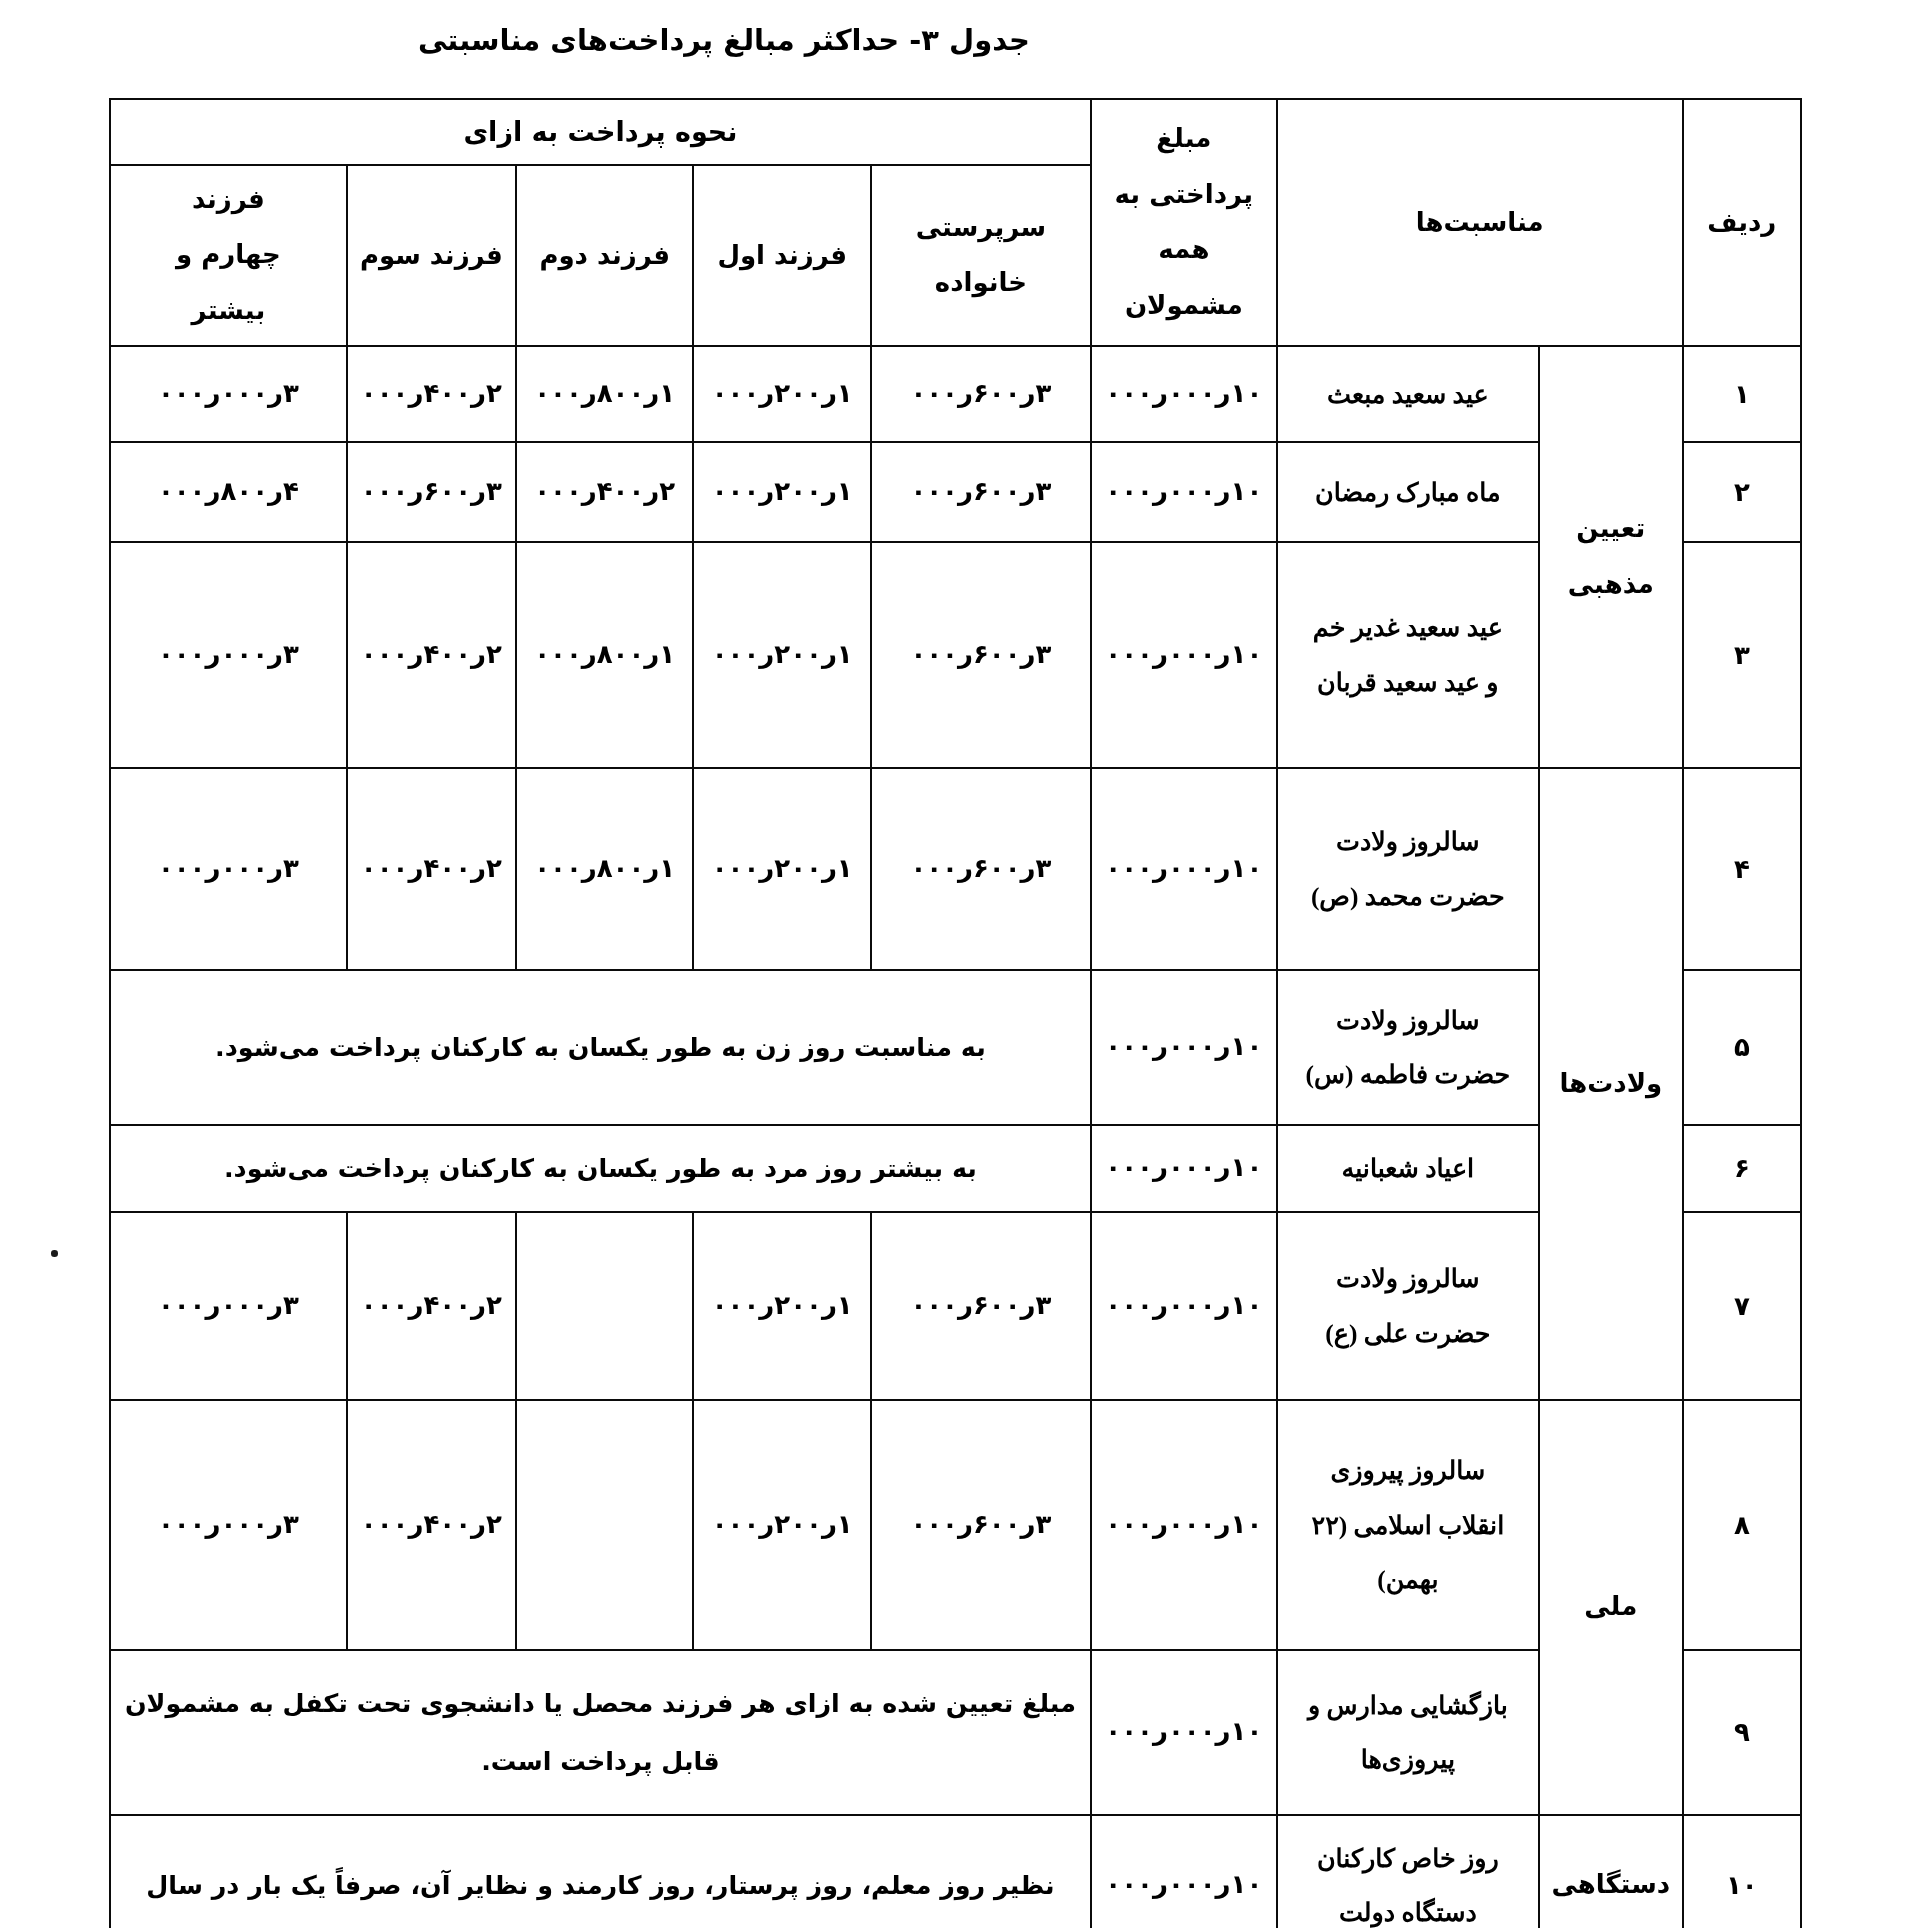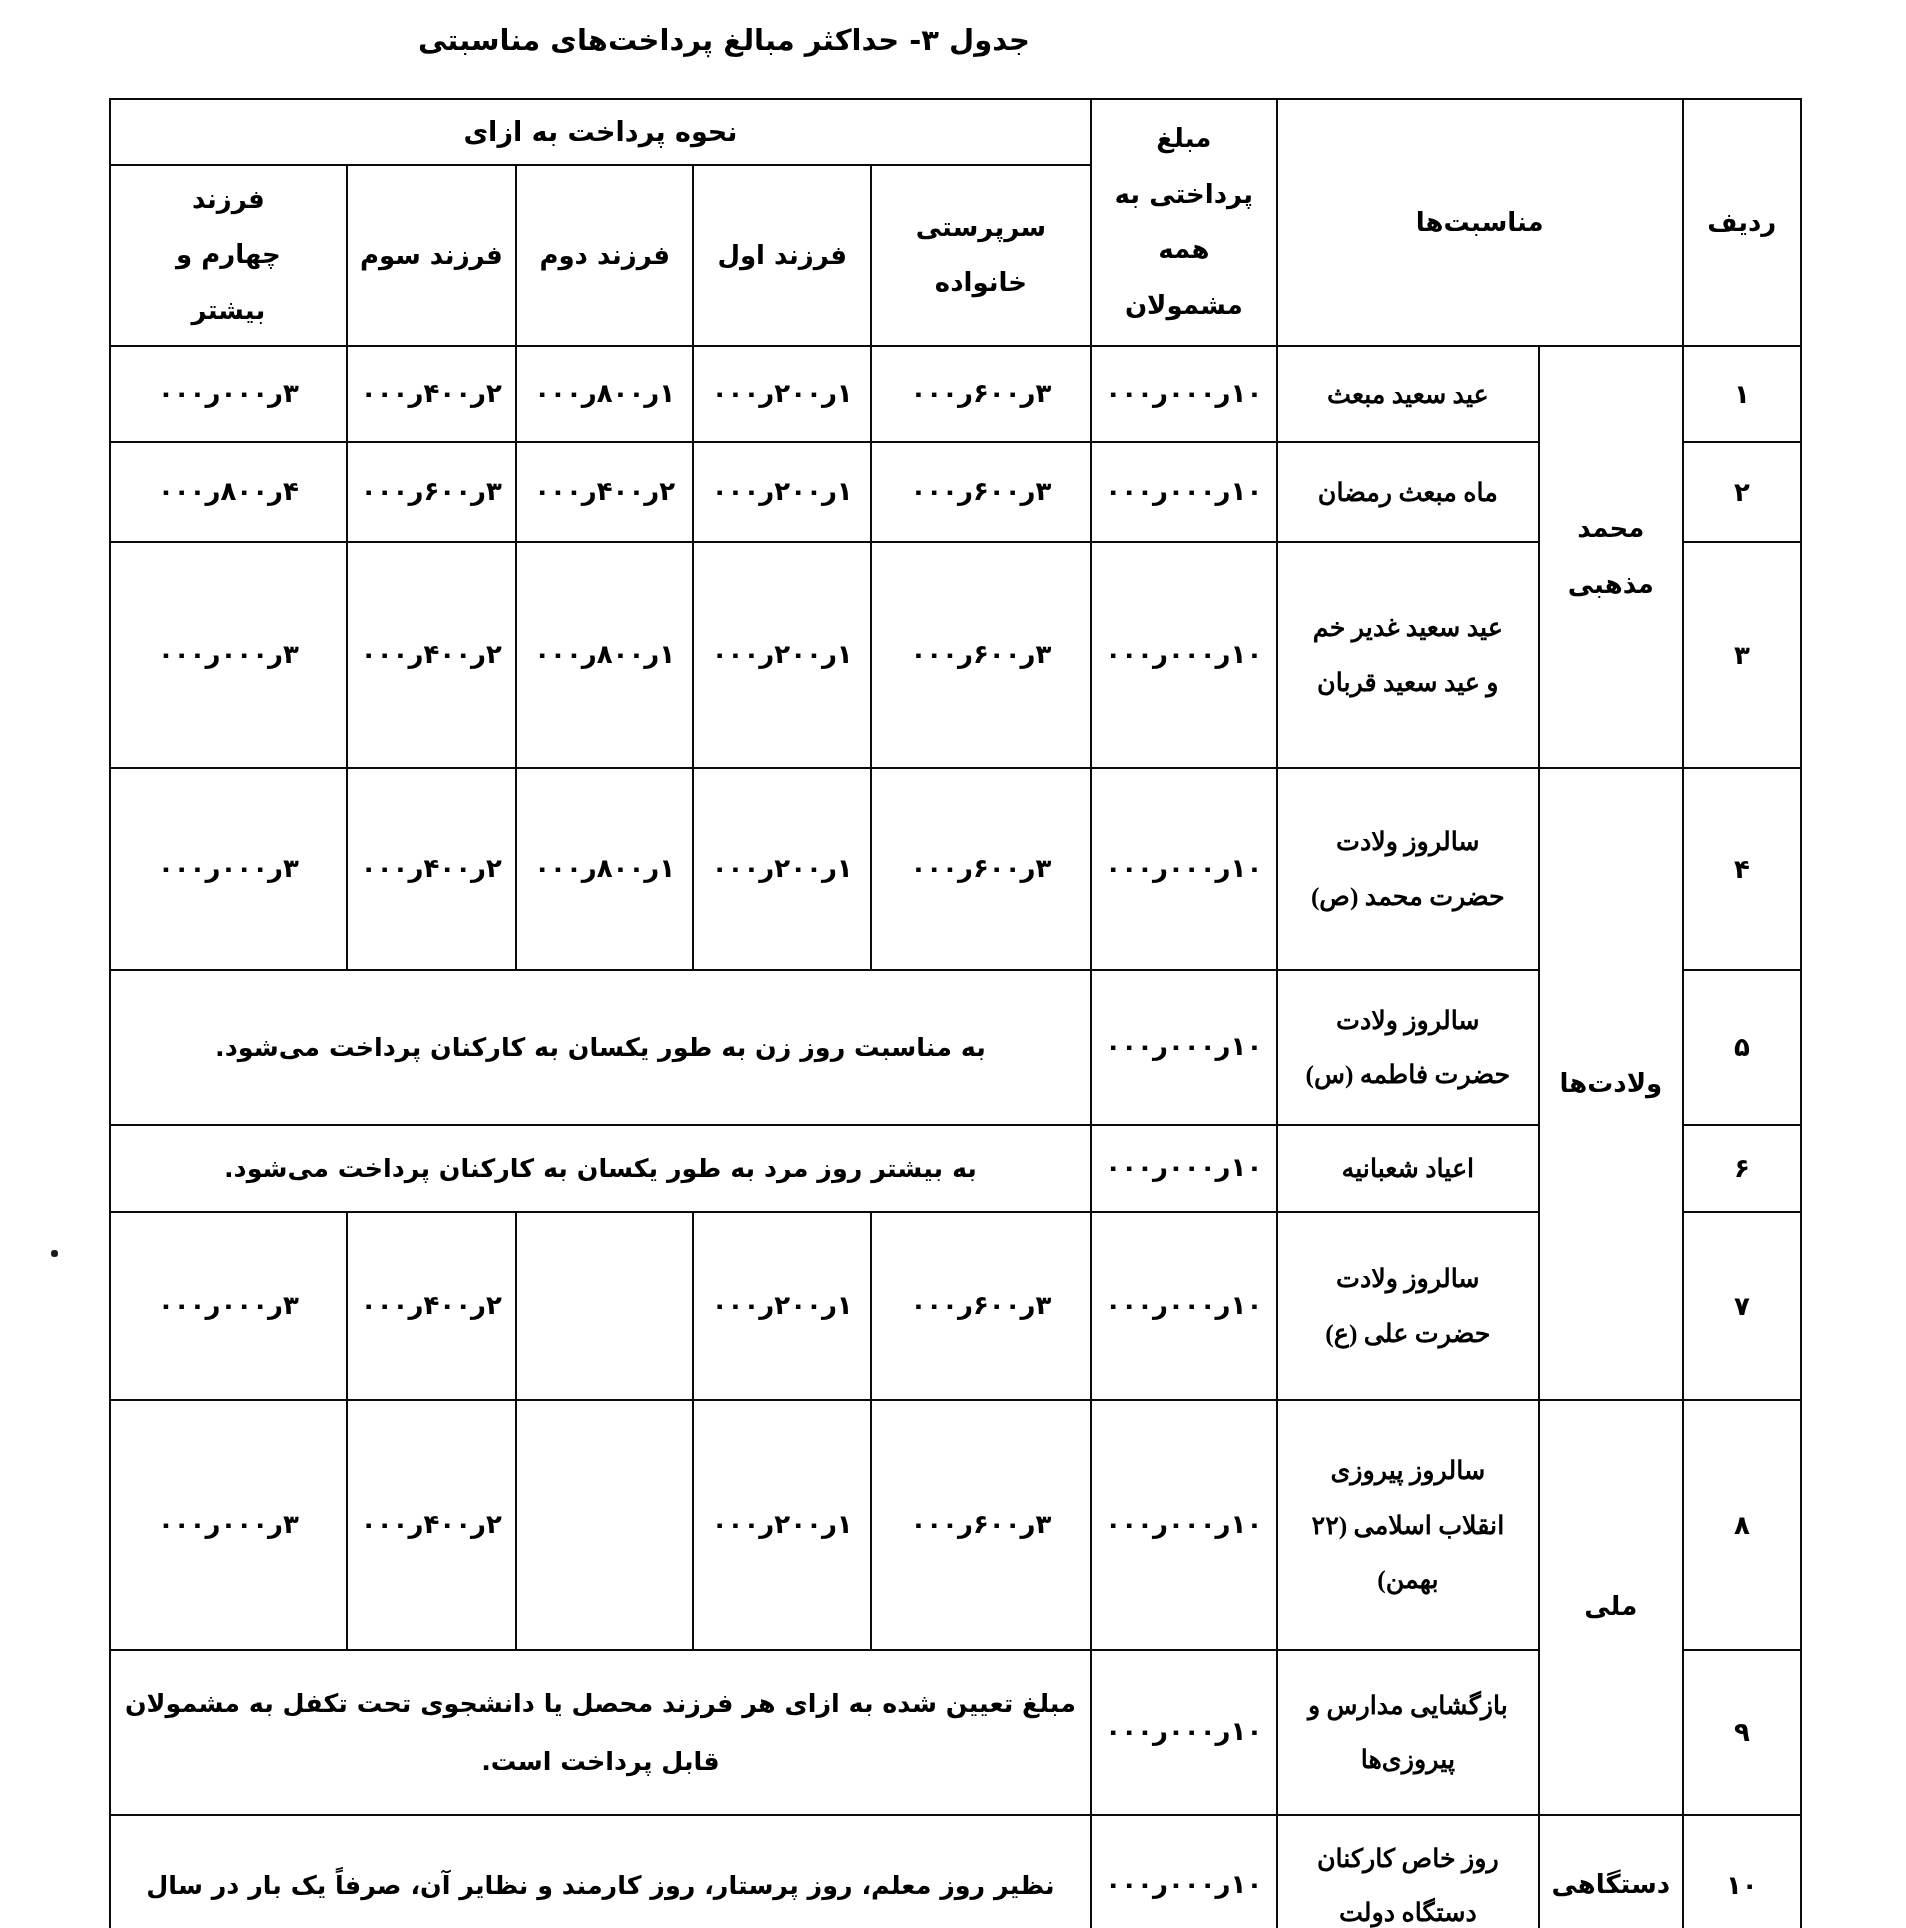--- a/index.html
+++ b/index.html
@@ -93,34 +93,34 @@
         <th class="ml">فرزند
 چهارم و
 بیشتر</th>
       </tr>
     </thead>
 
     <tbody>
 
       <tr style="height:96px">
         <td class="rowno">۱</td>
-        <td rowspan="3" class="cat ml">محمد
+        <td rowspan="3" class="cat ml">تعیین
 مذهبی</td>
         <td class="occ ml">عید سعید مبعث</td>
         <td class="num">۱۰ر۰۰۰ر۰۰۰</td>
         <td class="num">۳ر۶۰۰ر۰۰۰</td>
         <td class="num">۱ر۲۰۰ر۰۰۰</td>
         <td class="num">۱ر۸۰۰ر۰۰۰</td>
         <td class="num">۲ر۴۰۰ر۰۰۰</td>
         <td class="num">۳ر۰۰۰ر۰۰۰</td>
       </tr>
 
       <tr style="height:100px">
         <td class="rowno">۲</td>
-        <td class="occ ml">ماه مبعث رمضان</td>
+        <td class="occ ml">ماه مبارک رمضان</td>
         <td class="num">۱۰ر۰۰۰ر۰۰۰</td>
         <td class="num">۳ر۶۰۰ر۰۰۰</td>
         <td class="num">۱ر۲۰۰ر۰۰۰</td>
         <td class="num">۲ر۴۰۰ر۰۰۰</td>
         <td class="num">۳ر۶۰۰ر۰۰۰</td>
         <td class="num">۴ر۸۰۰ر۰۰۰</td>
       </tr>
 
       <tr style="height:226px">
         <td class="rowno">۳</td>

